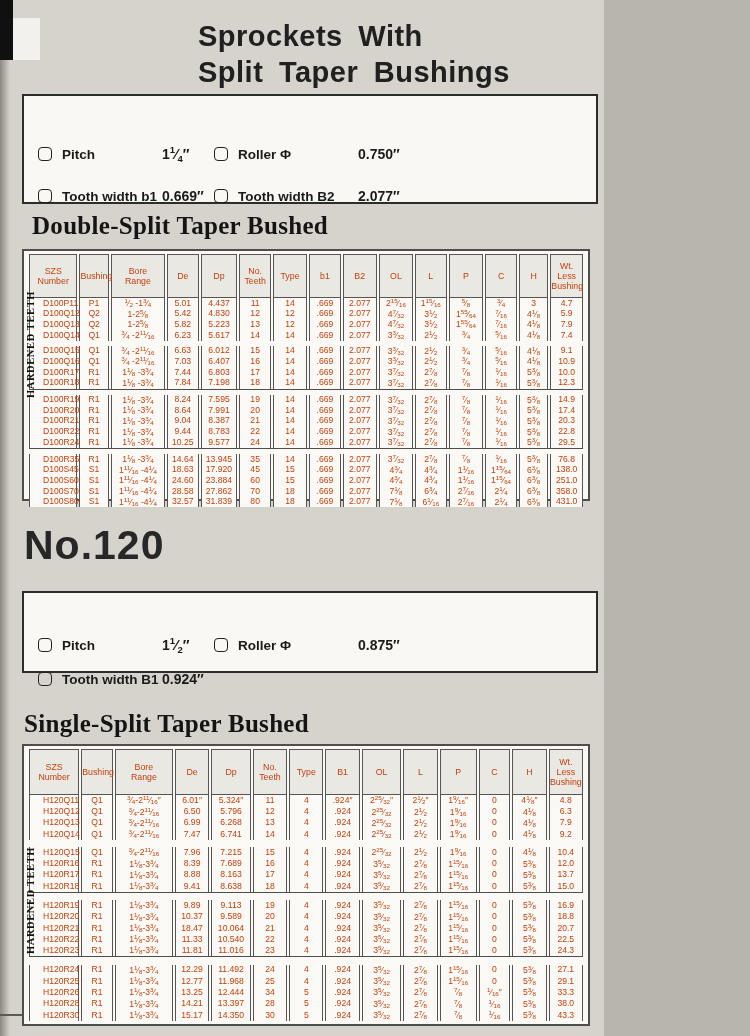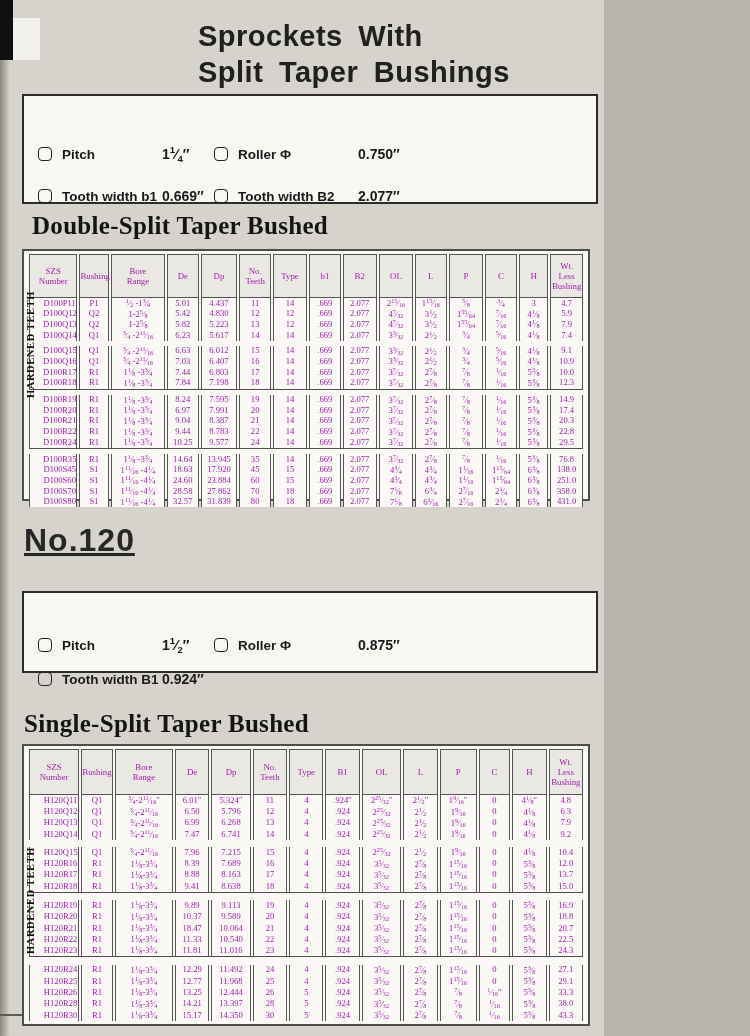--- a/index.html
+++ b/index.html
@@ -18,25 +18,25 @@
   .bullet{display:inline-block;width:12px;height:12px;border:1.7px solid #222;border-radius:4px;
     margin-right:10px;flex:0 0 auto;background:transparent;}
   .spec-item .lbl{font-weight:700;font-size:13.5px;}
   .spec-item .lbl.w1{width:100px;}
   .spec-item .lbl.w2{width:120px;}
   .spec-item .val{font-weight:700;font-size:14px;}
   .spec-item sup,.spec-item sub{font-size:.68em;}
 
   .sec-h{position:absolute;font-family:"Liberation Serif",serif;font-weight:700;font-size:25px;
     letter-spacing:.3px;color:#141414;}
-  .no120{position:absolute;left:24px;top:522px;font-size:32px;font-weight:800;letter-spacing:1px;color:#272727;text-decoration:underline;}
+  .no120{position:absolute;left:24px;top:522px;font-size:41px;font-weight:800;letter-spacing:1px;color:#272727;}
 
   .twrap{position:absolute;left:22px;background:#faf9f5;border:2px solid #4e4e4c;padding:3px;box-sizing:border-box;}
   table.dtable{width:100%;height:100%;border-collapse:separate;border-spacing:2px 0;table-layout:fixed;
-    font-family:Liberation Serif, serif;color:#a21caf;}
+    font-family:Liberation Sans, sans-serif;color:#c2410c;}
   .dtable th{font-weight:400;font-size:8.8px;line-height:1.15;white-space:pre-line;text-align:center;
     vertical-align:middle;border:1px solid #555;background:#eae8e2;padding:0;}
   .t1 thead th{height:42px;} .t2 thead th{height:44px;}
   .dtable td{font-size:8.6px;line-height:1.1;text-align:center;vertical-align:middle;
     border-left:1px solid #555;border-right:1px solid #555;padding:0;background:#faf9f5;}
   .t1 tbody td{height:10px;} .t2 tbody td{height:11px;}
   .dtable td:first-child{padding-left:13px;}
   .dtable tr.gap td{height:5px;border:none;background:transparent;padding:0;}
   .t2 tbody tr.gap td{height:7px;}
   .dtable tr.gap.line td{border-top:1.5px solid #4e4e4c;}
@@ -289,21 +289,21 @@
             <td>2<sup>7</sup>⁄<sub>8</sub></td>
             <td><sup>7</sup>⁄<sub>8</sub></td>
             <td><sup>1</sup>⁄<sub>16</sub></td>
             <td>5<sup>3</sup>⁄<sub>8</sub></td>
             <td>14.9</td>
           </tr>
           <tr>
             <td>D100R20</td>
             <td>R1</td>
             <td>1<sup>1</sup>⁄<sub>8</sub> -3<sup>3</sup>⁄<sub>4</sub></td>
-            <td>6.97</td>
+            <td>8.64</td>
             <td>7.991</td>
             <td>20</td>
             <td>14</td>
             <td>.669</td>
             <td>2.077</td>
             <td>3<sup>7</sup>⁄<sub>32</sub></td>
             <td>2<sup>7</sup>⁄<sub>8</sub></td>
             <td><sup>7</sup>⁄<sub>8</sub></td>
             <td><sup>1</sup>⁄<sub>16</sub></td>
             <td>5<sup>3</sup>⁄<sub>8</sub></td>
@@ -767,21 +767,21 @@
             <td>0</td>
             <td>5<sup>3</sup>⁄<sub>8</sub></td>
             <td>29.1</td>
           </tr>
           <tr>
             <td>H120R26</td>
             <td>R1</td>
             <td>1<sup>1</sup>⁄<sub>8</sub>-3<sup>3</sup>⁄<sub>4</sub></td>
             <td>13.25</td>
             <td>12.444</td>
-            <td>26</td>
+            <td>34</td>
             <td>5</td>
             <td>.924</td>
             <td>3<sup>5</sup>⁄<sub>32</sub></td>
             <td>2<sup>7</sup>⁄<sub>8</sub></td>
             <td><sup>7</sup>⁄<sub>8</sub></td>
             <td><sup>1</sup>⁄<sub>16</sub>″</td>
             <td>5<sup>3</sup>⁄<sub>8</sub></td>
             <td>33.3</td>
           </tr>
           <tr>

